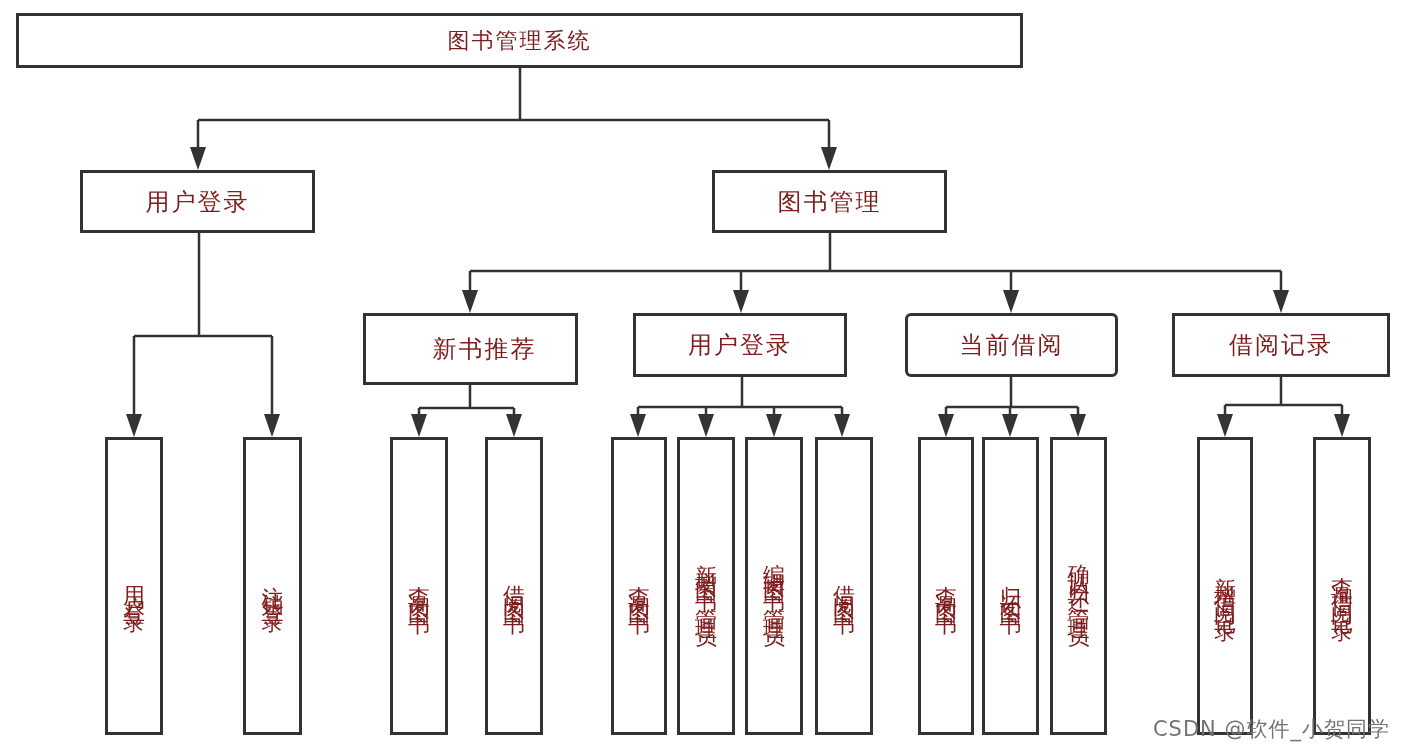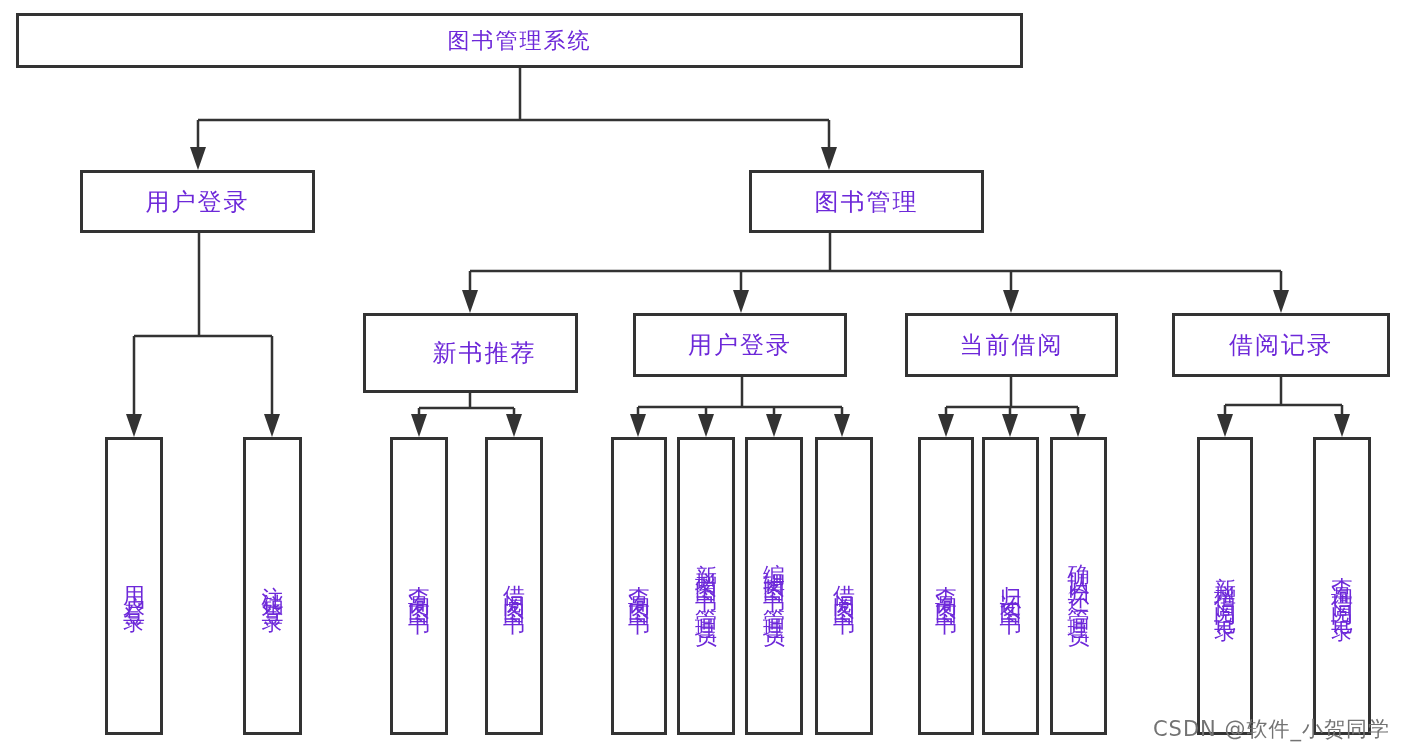--- a/index.html
+++ b/index.html
@@ -12,21 +12,21 @@
   }
   .connectors { position:absolute; left:0; top:0; width:1405px; height:747px; }
   .node {
     position:absolute;
     background:#ffffff;
     border:3px solid #333333;
     box-sizing:border-box;
     display:flex;
     align-items:center;
     justify-content:center;
-    color:#6d28d9;
+    color:#7f1d1d;
   }
   .h-node { font-size:24px; letter-spacing:2px; white-space:nowrap; }
   .root-node { font-size:22px; letter-spacing:2px; }
   .v-node span {
     writing-mode:vertical-rl;
     text-orientation:mixed;
     font-size:22px;
     letter-spacing:9px;
     line-height:1;
     white-space:nowrap;
@@ -74,25 +74,25 @@
       <polygon points="1002,414 1018,414 1010,437"></polygon>
       <polygon points="1070,414 1086,414 1078,437"></polygon>
       <polygon points="1217,414 1233,414 1225,437"></polygon>
       <polygon points="1334,414 1350,414 1342,437"></polygon>
     </g>
   </svg>
 
   <div class="node h-node root-node" style="left:16px; top:13px; width:1007px; height:55px;">图书管理系统</div>
 
   <div class="node h-node" style="left:80px; top:170px; width:235px; height:63px;">用户登录</div>
-  <div class="node h-node" style="left:712px; top:170px; width:235px; height:63px;margin-left:37px;">图书管理</div>
+  <div class="node h-node" style="left:712px; top:170px; width:235px; height:63px;">图书管理</div>
 
-  <div class="node h-node" style="left:363px; top:313px; width:215px; height:80px;padding-left:28px;">新书推荐</div>
+  <div class="node h-node" style="left:363px; top:313px; width:215px; height:72px;padding-left:28px;">新书推荐</div>
   <div class="node h-node" style="left:633px; top:313px; width:214px; height:64px;">用户登录</div>
-  <div class="node h-node" style="left:905px; top:313px; width:213px; height:64px;">当前借阅</div>
+  <div class="node h-node" style="left:905px; top:313px; width:213px; height:64px;border-radius:6px;">当前借阅</div>
   <div class="node h-node" style="left:1172px; top:313px; width:218px; height:64px;">借阅记录</div>
 
   <div class="node v-node" style="left:105px; top:437px; width:58px; height:298px;">
     <span>用户登录</span>
   </div>
   <div class="node v-node" style="left:243px; top:437px; width:59px; height:298px;">
     <span>注销登录</span>
   </div>
 
   <div class="node v-node" style="left:390px; top:437px; width:58px; height:298px;">

